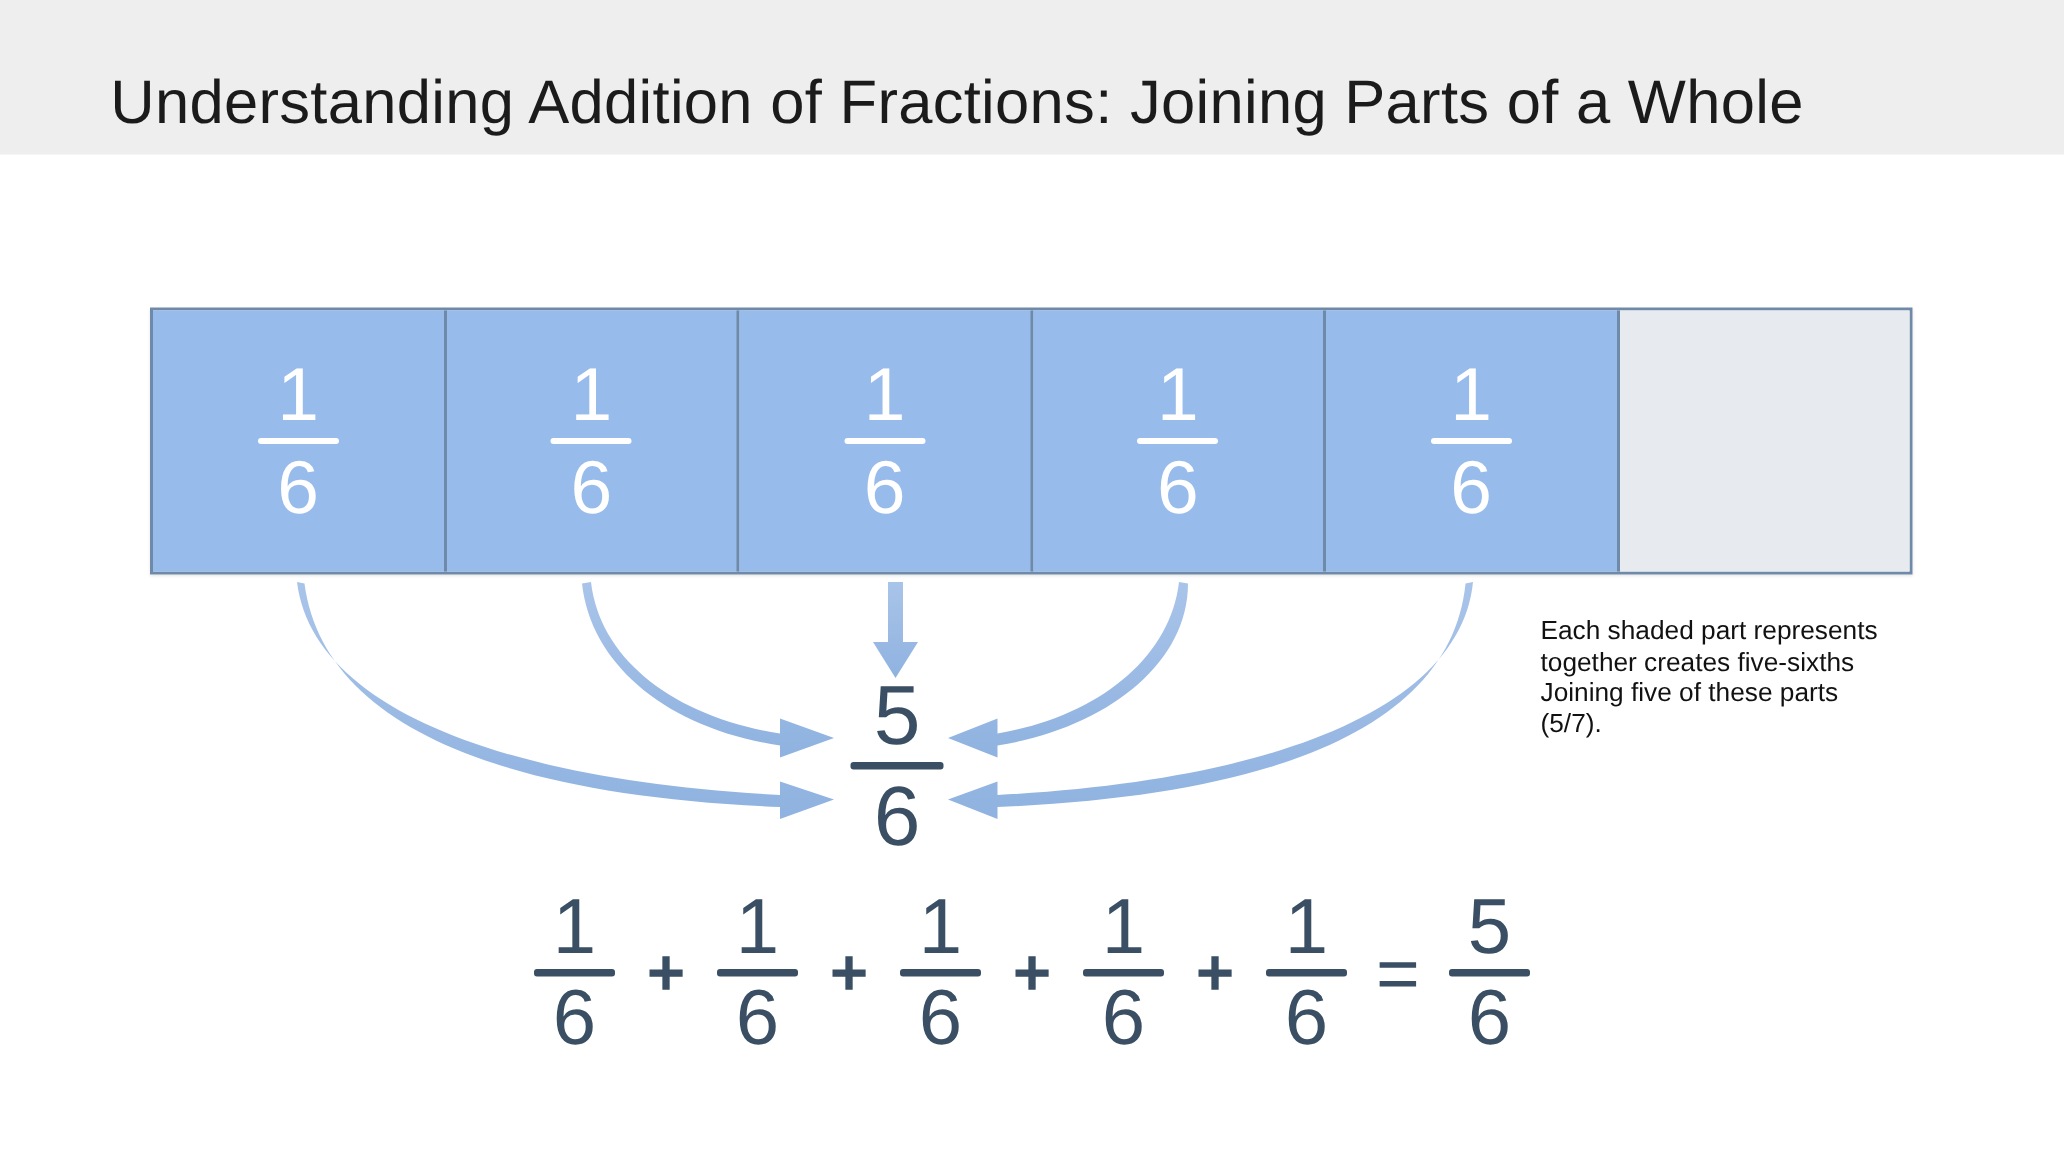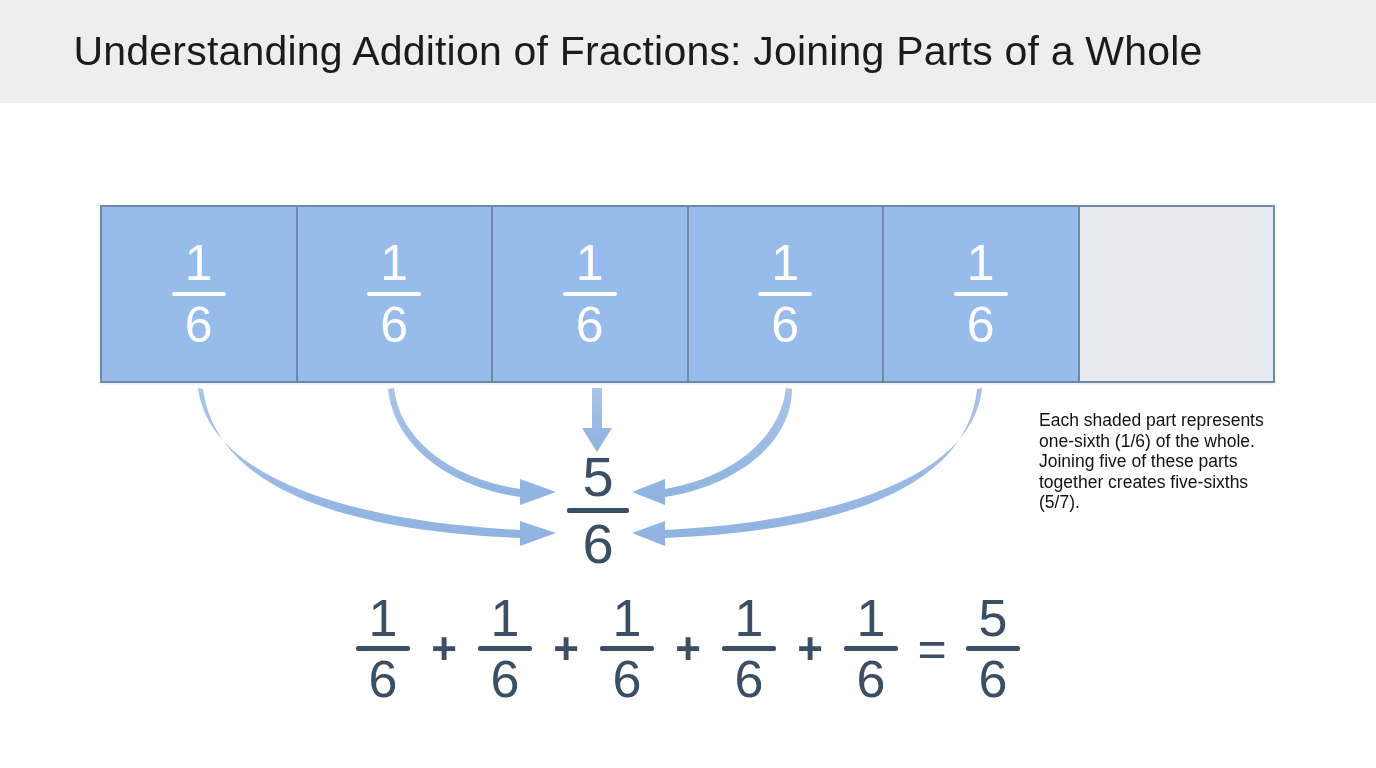--- a/index.html
+++ b/index.html
@@ -21,21 +21,21 @@
     position: absolute;
     left: 0;
     top: 0;
     width: 1376px;
     height: 103px;
     background: #eeeeee;
   }
   #page-title {
     position: absolute;
     left: 0;
-    top: 0;
+    top: 17px;
     width: 1276px;
     height: 103px;
     display: flex;
     align-items: center;
     justify-content: center;
     font-size: 41px;
     font-weight: 400;
     color: #1b1b1b;
     letter-spacing: 0.2px;
     white-space: nowrap;
@@ -141,21 +141,20 @@
 
   
   #annotation {
     position: absolute;
     left: 1027px;
     top: 410px;
     width: 258px;
     font-size: 17.5px;
     line-height: 20.6px;
     color: #111111;
-    margin-left: 12px;
   }
 
   
   #equation {
     position: absolute;
     left: 0;
     top: 592px;
     width: 1376px;
     display: flex;
     align-items: center;
@@ -317,23 +316,22 @@
 <div id="result-fraction">
   <span class="frac result">
     <span class="num">5</span>
     <span class="rule"></span>
     <span class="den">6</span>
   </span>
 </div>
 
 <div id="annotation">
   <div>Each shaded part represents</div>
-  <div>one-sixth (1/6) of the whole.</div>
+  <div>together creates five-sixths</div>
   <div>Joining five of these parts</div>
-  <div>together creates five-sixths</div>
   <div>(5/7).</div>
 </div>
 
 <div id="equation">
 
   <span class="frac eq">
     <span class="num">1</span>
     <span class="rule"></span>
     <span class="den">6</span>
   </span>

